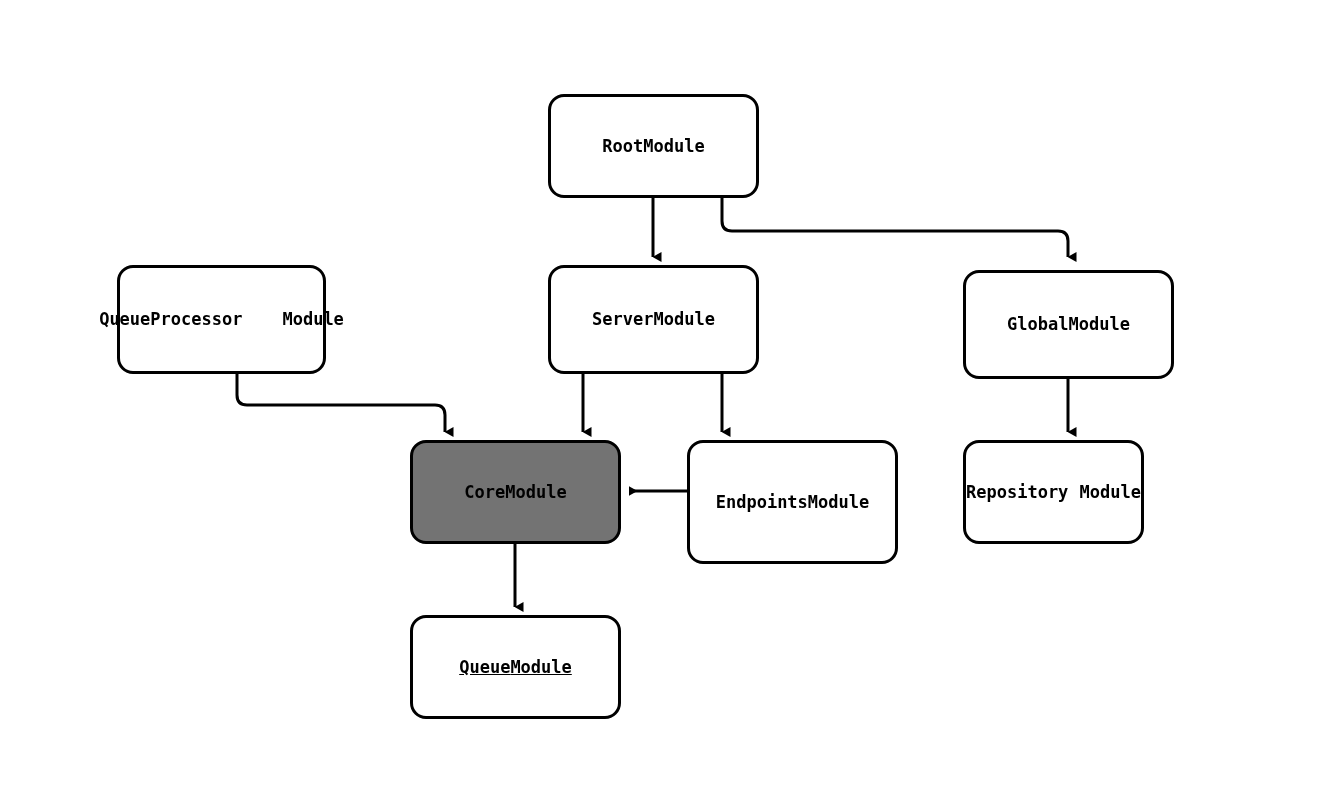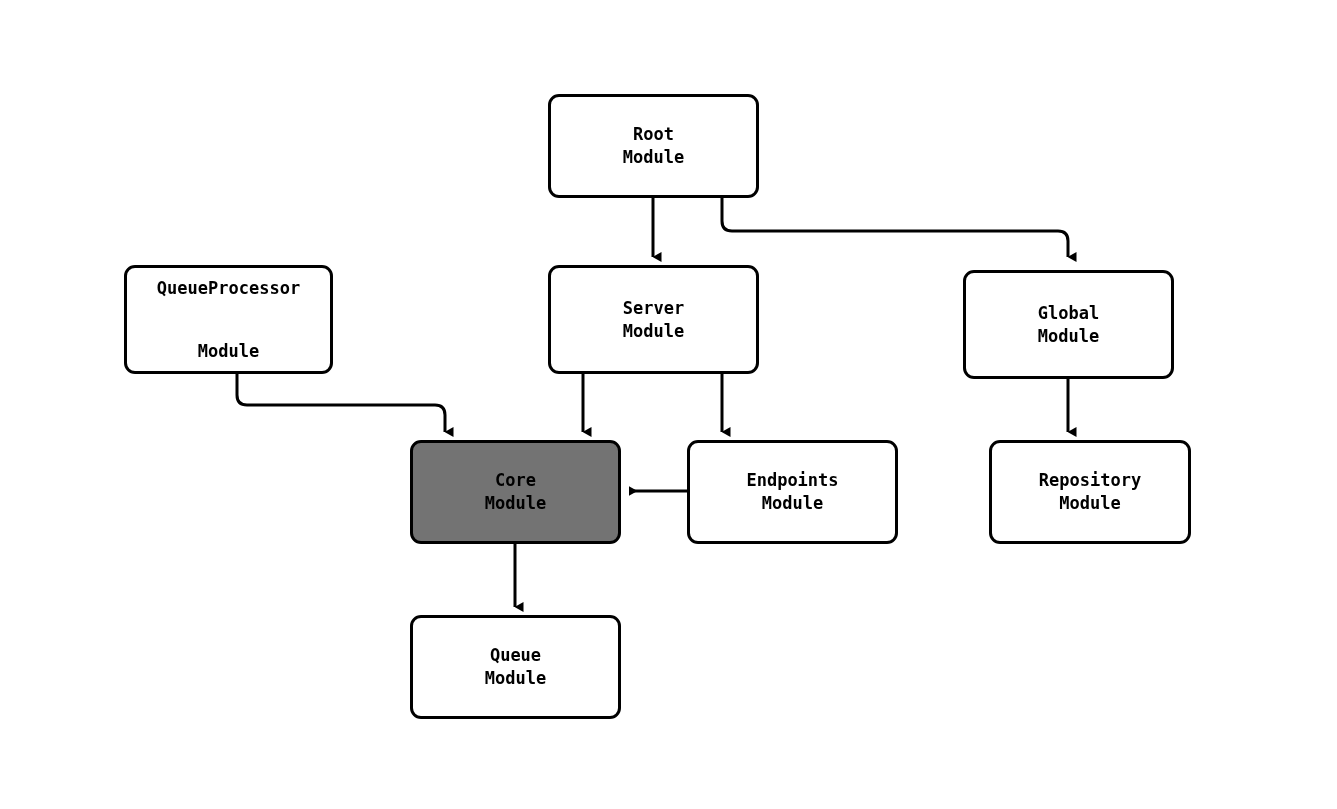--- a/index.html
+++ b/index.html
@@ -21,23 +21,23 @@
     top: 0;
     width: 1337px;
     height: 809px;
     pointer-events: none;
   }
   .node {
     position: absolute;
     box-sizing: border-box;
     background: #ffffff;
     border: 3px solid #000000;
-    border-radius: 11px;
+    border-radius: 16px;
     display: flex;
-    flex-direction: column;
+    flex-direction: row;
     align-items: center;
     justify-content: center;
     z-index: 2;
   }
   .node-label {
     font-family: "DejaVu Sans Mono", "Liberation Mono", monospace;
     font-size: 17px;
     font-weight: bold;
     line-height: 23px;
     color: #000000;
@@ -70,43 +70,43 @@
         <path d="M 1068 374 L 1068 432" stroke="#000000" stroke-width="3" fill="none" marker-end="url(#arrowhead-down)"></path>
         <path d="M 515 544 L 515 607" stroke="#000000" stroke-width="3" fill="none" marker-end="url(#arrowhead-down)"></path>
       </g>
   </svg>
 
   <div id="nodes-group">
       <div class="node" style="left: 548px; top: 94px; width: 211px; height: 104px; border-color: rgb(0, 0, 0); background: rgb(255, 255, 255);">
         <div class="node-label">Root</div>
         <div class="node-label">Module</div>
       </div>
-      <div class="node" style="left: 124px; top: 265px; width: 209px; height: 109px; border-color: rgb(0, 0, 0); background: rgb(255, 255, 255); gap: 40px;">
+      <div class="node" style="left: 117px; top: 265px; width: 209px; height: 109px; border-color: rgb(0, 0, 0); background: rgb(255, 255, 255); gap: 40px;">
         <div class="node-label">QueueProcessor</div>
         <div class="node-label">Module</div>
       </div>
       <div class="node" style="left: 548px; top: 265px; width: 211px; height: 109px; border-color: rgb(0, 0, 0); background: rgb(255, 255, 255);">
         <div class="node-label">Server</div>
         <div class="node-label">Module</div>
       </div>
       <div class="node" style="left: 963px; top: 270px; width: 211px; height: 109px; border-color: rgb(0, 0, 0); background: rgb(255, 255, 255);">
         <div class="node-label">Global</div>
         <div class="node-label">Module</div>
       </div>
       <div class="node" style="left: 410px; top: 440px; width: 211px; height: 104px; border-color: rgb(0, 0, 0); background: #737373;">
         <div class="node-label">Core</div>
         <div class="node-label">Module</div>
       </div>
-      <div class="node" style="left: 687px; top: 440px; width: 211px; height: 104px; border-color: rgb(0, 0, 0); background: rgb(255, 255, 255);">
+      <div class="node" style="left: 687px; top: 440px; width: 211px; height: 124px; border-color: rgb(0, 0, 0); background: rgb(255, 255, 255);">
         <div class="node-label">Endpoints</div>
         <div class="node-label">Module</div>
       </div>
-      <div class="node" style="left: 989px; top: 440px; width: 202px; height: 104px; border-color: rgb(0, 0, 0); background: rgb(255, 255, 255);">
+      <div class="node" style="left: 963px; top: 440px; width: 181px; height: 104px; border-color: rgb(0, 0, 0); background: rgb(255, 255, 255); justify-content: space-between;">
         <div class="node-label">Repository</div>
         <div class="node-label">Module</div>
       </div>
-      <div class="node" style="left: 410px; top: 615px; width: 211px; height: 104px; border-color: rgb(0, 0, 0); background: rgb(255, 255, 255);">
+      <div class="node" style="left: 410px; top: 615px; width: 211px; height: 104px; border-color: rgb(0, 0, 0); background: rgb(255, 255, 255); text-decoration: underline;">
         <div class="node-label">Queue</div>
         <div class="node-label">Module</div>
       </div>
     </div>
 
 </div>
 
 </body></html>

